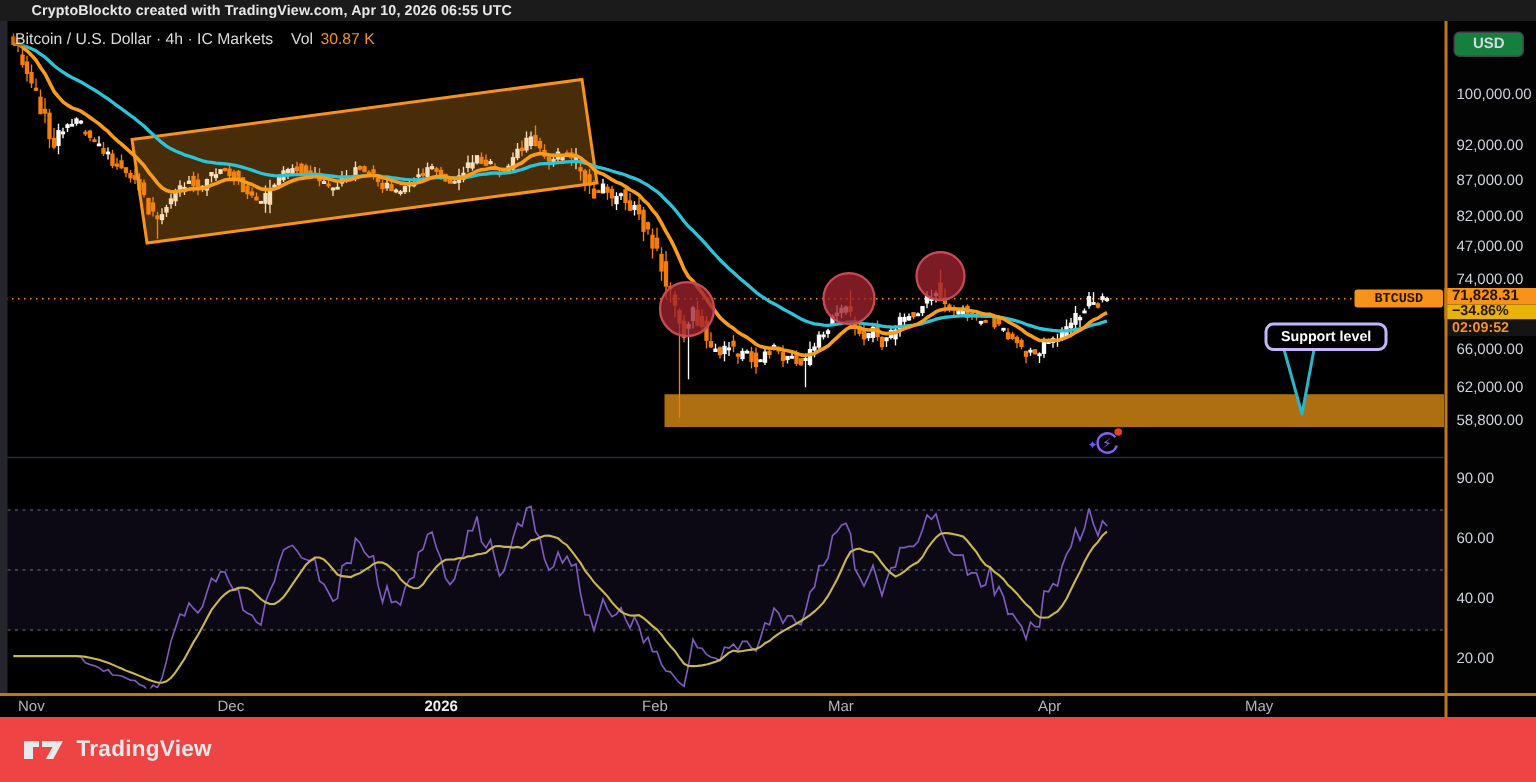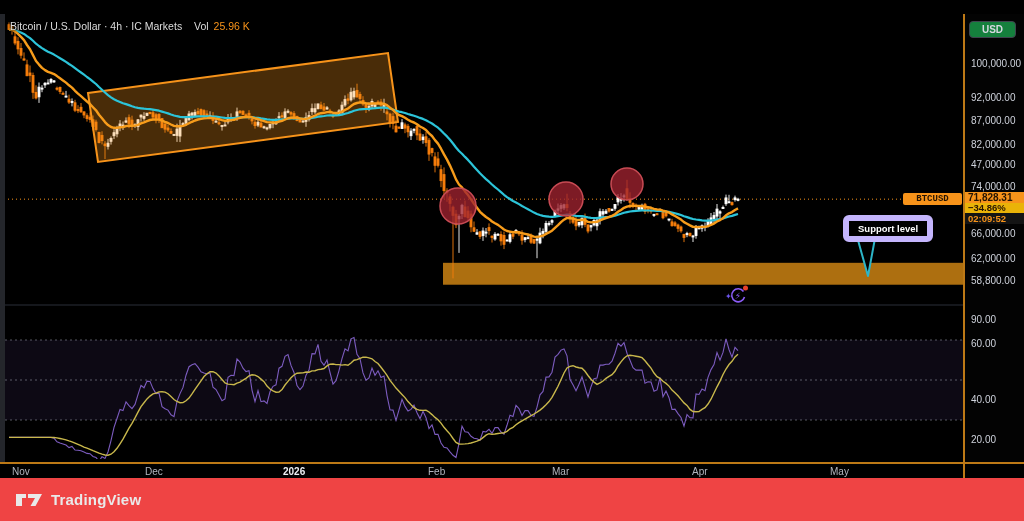--- a/index.html
+++ b/index.html
@@ -7,21 +7,21 @@
        font-family:"Liberation Sans",sans-serif;}
   .topbar{position:absolute;left:0;top:0;width:1024px;height:14px;background:#1b1b1b;
           z-index:6;display:flex;align-items:center;}
   .topbar span{margin-left:21px;font-size:9.5px;font-weight:bold;color:#e8e8e8;letter-spacing:.1px;}
   #chart-svg{position:absolute;left:0;top:0;z-index:1;}
   .leftstrip{position:absolute;left:0;top:14px;width:5px;height:464px;background:#24262b;z-index:2;}
   .legend{position:absolute;left:10px;top:20px;z-index:4;font-size:10.5px;color:#dcdcdc;
           text-shadow:0 0 3px #000,0 0 3px #000;white-space:nowrap;}
   .lg-vol{margin-left:9px;}
   .lg-volv{color:#f7931a;margin-left:2px;}
-  .callout{position:absolute;left:843px;top:215px;z-index:4;background:#000;border:6px solid #c4b5fd;
+  .callout{position:absolute;left:843px;top:215px;z-index:4;background:#000;border:2px solid #c4b5fd;
            border-radius:6px;padding:2px 9px;font-size:9.5px;font-weight:bold;color:#fff;white-space:nowrap;}
   .paxis{position:absolute;left:963px;top:14px;width:61px;height:448px;background:#030303;z-index:3;}
   .pl{position:absolute;left:8px;font-size:10px;color:#cfd3dc;white-space:nowrap;}
   .usd-btn{position:absolute;left:6px;top:7px;width:45px;height:15px;background:#15803d;
            border:1px solid #3f434e;border-radius:4px;color:#d5d8e0;font-size:10px;font-weight:bold;
            text-align:center;line-height:15px;}
   .plabel-box{position:absolute;left:0;width:61px;z-index:4;font-weight:bold;}
   .pl-price{background:#f7931a;color:#261503;font-size:10px;height:11px;line-height:11px;padding:0 0 0 5px;}
   .pl-chg{background:#eab308;color:#261503;font-size:9.5px;height:10px;line-height:10px;padding:0 0 0 5px;}
   .pl-cd{background:#141414;color:#f7931a;font-size:9.5px;height:11px;line-height:11px;padding:0 0 0 5px;}
@@ -34,20 +34,23 @@
   .tl.bold{color:#eceef2;font-weight:bold;}
   .footer{position:absolute;left:0;top:478px;width:1024px;height:43px;background:#ef4444;z-index:6;
           display:flex;align-items:center;}
   .tv-logo{margin-left:15px;}
   .tv-name{margin-left:8px;font-size:15px;font-weight:bold;color:#e9e9e9;letter-spacing:.2px;}
 </style>
 </head>
 <body>
 
 <div id="app">
+  <div class="topbar">
+    <span>CryptoBlockto created with TradingView.com, Apr 10, 2026 06:55 UTC</span>
+  </div>
 
   <svg id="chart-svg" width="963" height="462" viewBox="0 0 963 462">
       <defs>
         <clipPath id="mainClip">
           <rect x="0" y="14" width="963" height="292"></rect>
         </clipPath>
         <clipPath id="rsiClip">
           <rect x="0" y="306" width="963" height="153"></rect>
         </clipPath>
       </defs>
@@ -571,21 +574,21 @@
         <path d="M9,437.4L12,437.4L15,437.4L18,437.4L21,437.4L24,437.4L27,437.4L30,437.4L33,437.4L36,437.4L39,437.4L42,437.4L45,437.4L48,437.4L51,437.4L54,438.2L57,441.8L60,443.0L63,443.9L66,445.1L69,447.6L72,446.4L75,450.0L78,450.2L81,450.7L84,452.0L87,453.4L90,453.7L93,456.4L96,457.5L99,461.3L102,456.7L105,458.4L108,452.0L111,440.6L114,427.4L117,418.5L120,409.4L123,410.6L126,401.9L129,405.6L132,408.6L135,404.4L138,394.7L141,385.4L144,387.8L147,381.1L150,381.4L153,388.6L156,393.6L159,393.2L162,406.7L165,408.8L168,410.1L171,414.8L174,416.6L177,401.3L180,393.6L183,387.4L186,375.2L189,366.7L192,364.8L195,363.7L198,367.2L201,371.8L204,373.0L207,374.0L210,372.9L213,387.3L216,389.5L219,395.0L222,400.8L225,398.9L228,377.3L231,375.3L234,375.6L237,358.9L240,362.0L243,368.2L246,371.5L249,370.6L252,390.1L255,401.7L258,390.7L261,401.7L264,400.9L267,403.4L270,391.8L273,386.3L276,384.8L279,368.2L282,366.3L285,356.3L288,354.6L291,365.4L294,372.5L297,385.5L300,389.7L303,386.1L306,375.2L309,370.0L312,353.7L315,353.9L318,344.3L321,361.3L324,365.2L327,359.9L330,372.5L333,384.1L336,380.7L339,370.6L342,358.6L345,348.8L348,350.9L351,338.8L354,337.6L357,354.4L360,358.7L363,372.9L366,380.1L369,377.9L372,368.1L375,375.3L378,370.8L381,377.4L384,376.0L387,395.6L390,409.8L393,410.1L396,420.3L399,409.8L402,399.3L405,406.4L408,411.1L411,409.4L414,405.2L417,412.7L420,418.6L423,411.3L426,417.7L429,428.5L432,424.8L435,434.4L438,434.4L441,443.0L444,447.3L447,447.9L450,451.8L453,455.3L456,457.5L459,443.4L462,426.2L465,431.8L468,432.2L471,436.3L474,438.2L477,438.8L480,440.3L483,431.4L486,432.0L489,429.3L492,433.4L495,427.6L498,427.6L501,432.0L504,434.1L507,425.3L510,415.2L513,416.5L516,405.4L519,408.6L522,415.5L525,410.6L528,410.6L531,415.4L534,416.4L537,407.2L540,394.8L543,391.4L546,377.1L549,376.9L552,372.2L555,357.1L558,354.4L561,350.1L564,348.9L567,355.8L570,379.5L573,384.8L576,390.7L579,384.3L582,376.9L585,387.1L588,397.0L591,386.7L594,378.7L597,378.0L600,365.1L603,365.1L606,364.2L609,364.2L612,361.2L615,353.2L618,343.3L621,346.2L624,342.6L627,353.2L630,360.3L633,367.6L636,370.1L639,370.1L642,370.0L645,383.3L648,381.8L651,382.0L654,391.2L657,389.9L660,377.6L663,396.7L666,391.1L669,397.7L672,409.5L675,409.1L678,413.6L681,417.5L684,426.1L687,414.7L690,417.8L693,417.9L696,394.0L699,394.5L702,389.1L705,390.7L708,377.4L711,369.6L714,364.6L717,352.5L720,360.1L723,352.4L726,338.9L729,349.5L732,357.1L735,347.3L738,350.7" fill="none" stroke="#7c5cbf" stroke-width="1.1"></path>
         <path d="M9,437.4L12,437.4L15,437.4L18,437.4L21,437.4L24,437.4L27,437.4L30,437.4L33,437.4L36,437.4L39,437.4L42,437.4L45,437.4L48,437.4L51,437.4L54,437.5L57,437.9L60,438.5L63,439.1L66,439.9L69,440.9L72,441.8L75,443.1L78,444.4L81,445.7L84,447.1L87,448.2L90,449.3L93,450.6L96,451.8L99,453.2L102,454.2L105,455.0L108,455.2L111,454.2L114,451.8L117,448.3L120,443.8L123,439.2L126,433.7L129,428.1L132,423.3L135,417.9L138,412.2L141,406.6L144,402.7L147,398.9L150,396.1L153,393.9L156,393.1L159,391.9L162,391.7L165,392.1L168,393.7L171,396.6L174,399.5L177,401.5L180,402.7L183,402.6L186,400.8L189,398.1L192,393.9L195,389.4L198,385.1L201,380.8L204,376.5L207,373.7L210,371.7L213,371.7L216,373.1L219,375.9L222,379.5L225,383.0L228,384.1L231,384.4L234,384.7L237,383.1L240,382.1L243,380.1L246,378.3L249,375.9L252,374.8L255,375.1L258,376.5L261,379.1L264,381.6L267,386.1L270,389.0L273,390.9L276,392.2L279,392.0L282,389.6L285,385.0L288,381.4L291,377.8L294,375.0L297,373.2L300,373.0L303,372.9L306,372.0L309,372.2L312,370.9L315,370.7L318,369.6L321,369.2L324,368.5L327,365.9L330,364.2L333,364.0L336,364.6L339,364.6L342,365.1L345,364.6L348,365.3L351,363.0L354,360.2L357,359.7L360,358.3L363,357.2L366,357.1L369,357.9L372,358.8L375,361.5L378,363.5L381,367.3L384,371.2L387,375.3L390,380.4L393,384.1L396,388.1L399,391.3L402,394.4L405,397.6L408,401.6L411,404.8L414,407.7L417,409.4L420,410.3L423,410.4L426,410.1L429,412.0L432,414.6L435,417.4L438,419.7L441,423.1L444,427.3L447,430.8L450,434.1L453,438.5L456,442.5L459,444.0L462,444.1L465,443.9L468,443.6L471,443.0L474,442.1L477,441.2L480,440.0L483,437.6L486,435.1L489,433.7L492,434.4L495,434.0L498,433.5L501,433.1L504,432.7L507,431.3L510,428.8L513,427.3L516,424.7L519,422.6L522,420.8L525,419.1L528,417.4L531,415.7L534,414.0L537,412.1L540,410.1L543,407.6L546,404.8L549,401.6L552,397.3L555,391.9L558,386.3L561,379.8L564,373.0L567,367.9L570,366.3L573,365.7L576,367.0L579,367.8L582,368.2L585,371.3L588,375.5L591,379.2L594,382.1L597,384.4L600,382.9L603,381.0L606,378.3L609,376.3L612,374.7L615,371.3L618,366.0L621,361.9L624,358.3L627,355.8L630,355.3L633,355.6L636,356.2L639,356.8L642,357.7L645,360.7L648,364.5L651,368.1L654,373.0L657,376.6L660,378.3L663,381.3L666,383.4L669,386.1L672,390.1L675,392.7L678,395.8L681,399.4L684,402.9L687,405.4L690,409.4L693,411.5L696,411.8L699,411.5L702,409.4L705,407.6L708,404.0L711,399.2L714,393.0L717,386.8L720,381.1L723,374.5L726,369.0L729,364.5L732,361.3L735,356.9L738,354.3" fill="none" stroke="#c9b84c" stroke-width="1.4"></path>
       </g>
     </svg>
 
   <div class="leftstrip"></div>
 
   <div class="legend">
     <span>Bitcoin / U.S. Dollar · 4h · IC Markets</span>
     <span class="lg-vol">Vol</span>
-    <span class="lg-volv">25.96 K</span>
+    <span class="lg-volv">30.87 K</span>
   </div>
 
   <div class="callout">
     <span>Support level</span>
   </div>
 
   <div class="tag" style="top: 193.166px;">BTCUSD</div>
 
   <div class="paxis">
     <div class="usd-btn">USD</div>
@@ -597,21 +600,21 @@
   <div class="pl" style="top: 43.5px;">100,000.00</div>
       <div class="pl" style="top: 77.6865px;">92,000.00</div>
       <div class="pl" style="top: 100.597px;">87,000.00</div>
       <div class="pl" style="top: 124.865px;">82,000.00</div>
       <div class="pl" style="top: 145.369px;">47,000.00</div>
       <div class="pl" style="top: 166.953px;">74,000.00</div>
       <div class="pl" style="top: 213.861px;">66,000.00</div>
       <div class="pl" style="top: 239.495px;">62,000.00</div>
       <div class="pl" style="top: 261.222px;">58,800.00</div>
       <div class="pl" style="top: 300px;">90.00</div>
-      <div class="pl" style="top: 324px;">60.00</div>
+      <div class="pl" style="top: 340px;">60.00</div>
       <div class="pl" style="top: 380px;">40.00</div>
       <div class="pl" style="top: 420px;">20.00</div>
     </div>
 
   <div class="vborder"></div>
   <div class="taxis">
       <div class="tl" style="left: 12px;">Nov</div>
       <div class="tl" style="left: 145px;">Dec</div>
       <div class="tl bold" style="left: 283px;">2026</div>
       <div class="tl" style="left: 428px;">Feb</div>

